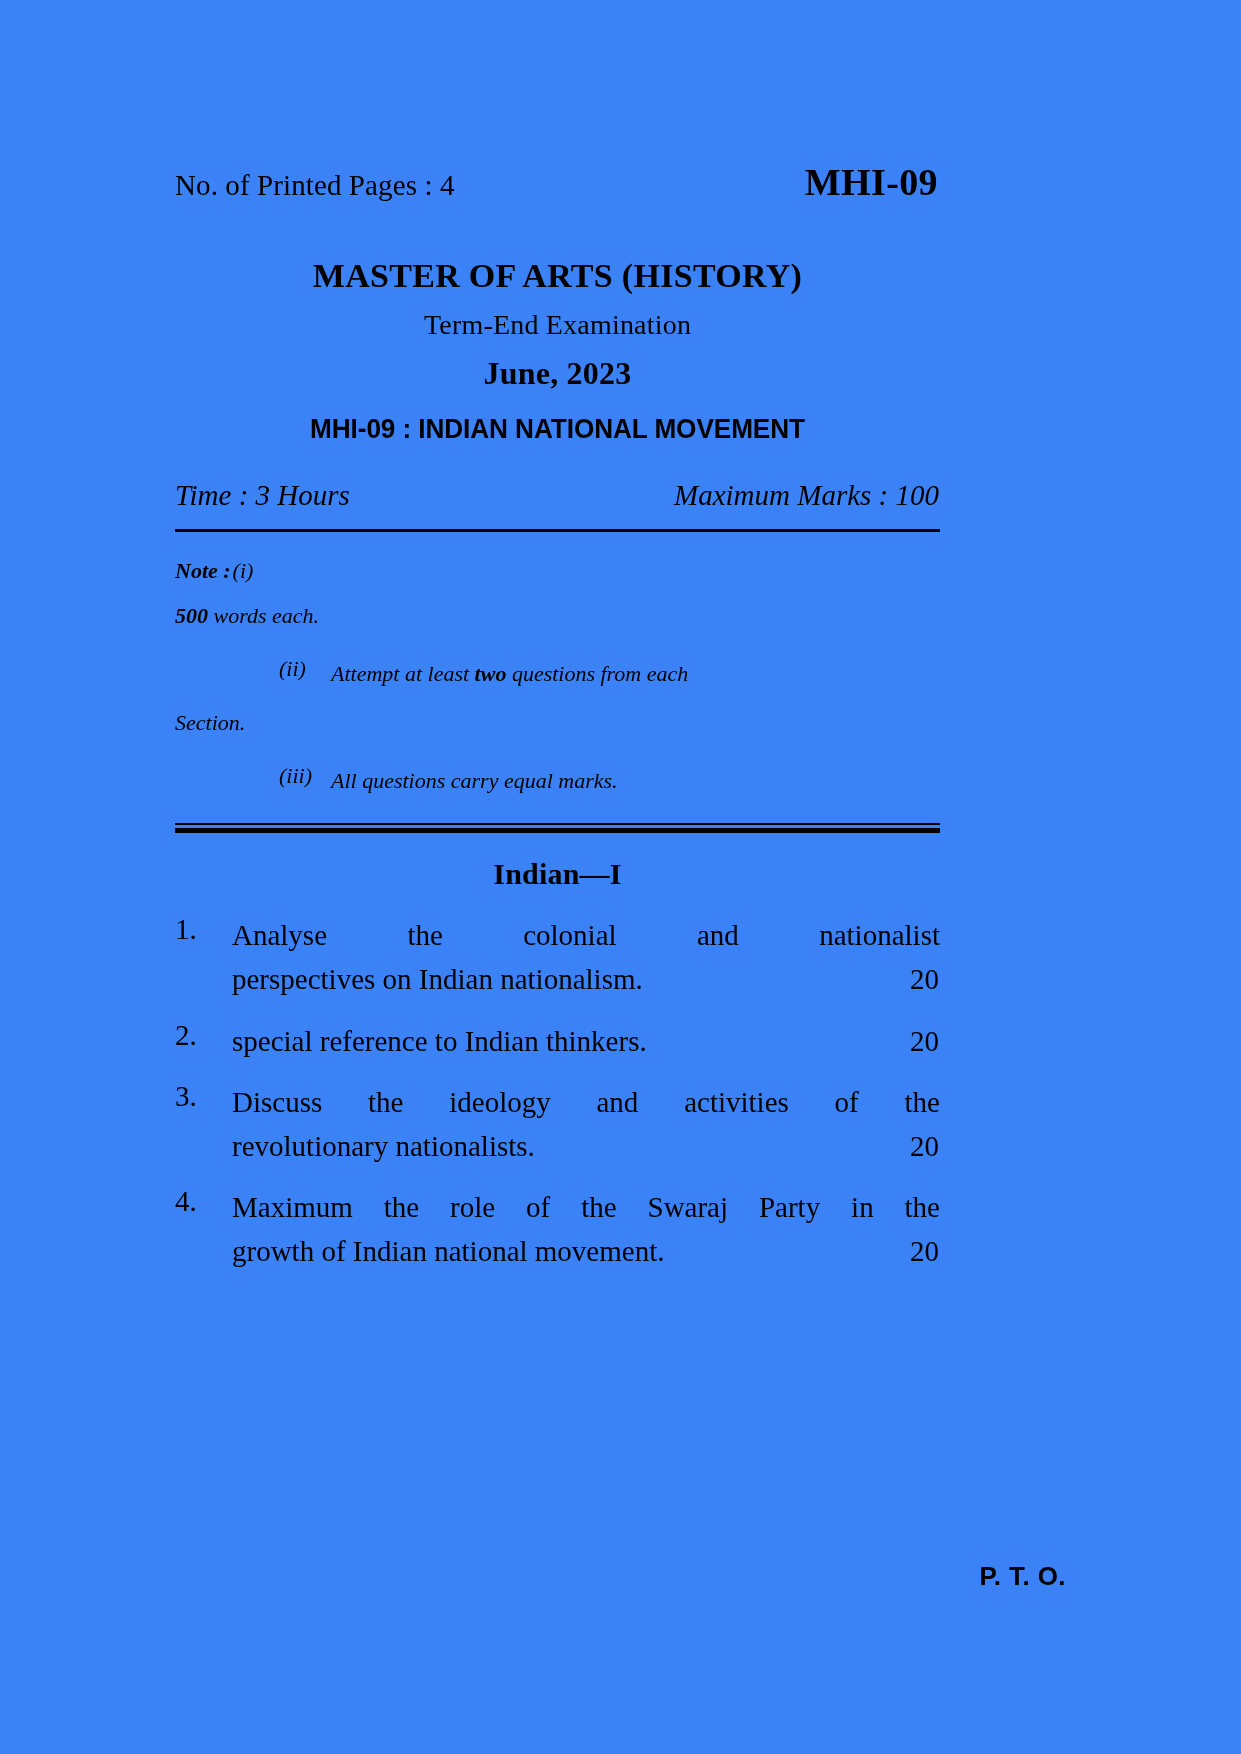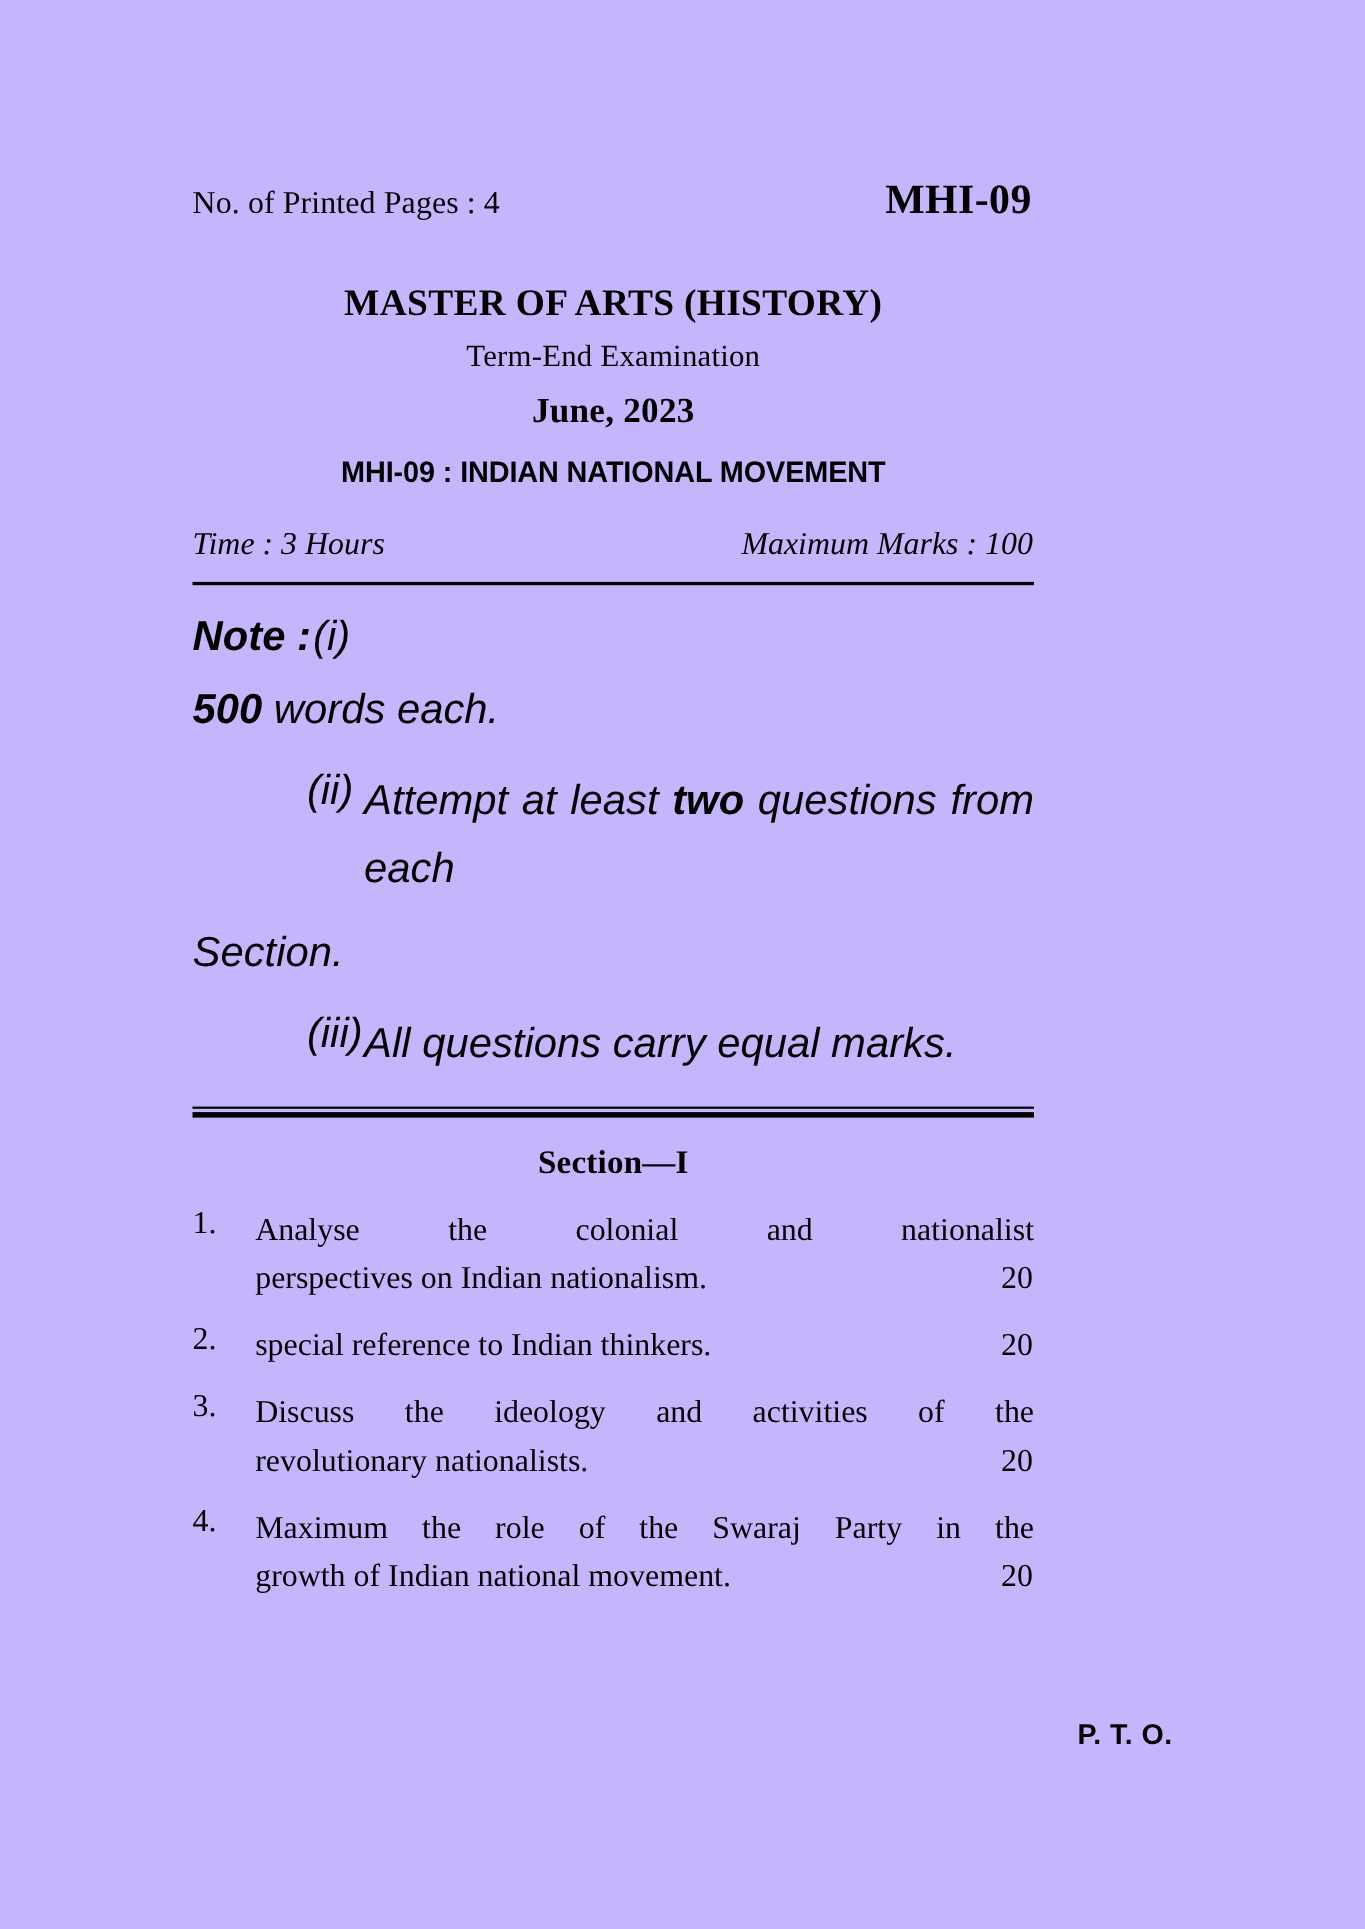--- a/index.html
+++ b/index.html
@@ -11,21 +11,21 @@
     width: 1241px;
     height: 1754px;
     font-family: "Liberation Serif", serif;
     color: #000000;
     -webkit-font-smoothing: antialiased;
   }
   .page {
     position: relative;
     width: 1241px;
     height: 1754px;
-    background: #c4b5fd;
+    background: #3b82f6;
     box-sizing: border-box;
     overflow: hidden;
   }
   .content {
     position: absolute;
     left: 175px;
     top: 160px;
     width: 765px;
   }
 
@@ -118,23 +118,23 @@
   }
   .rule-double .thick {
     border-top: 5px solid #000;
     height: 0;
     margin-top: 3px;
   }
 
   
   .note-block {
     margin-top: 26px;
-    font-family: Liberation Sans, sans-serif;
-    font-style: italic;
-    font-size: 38px;
+    font-family: Liberation Serif, serif;
+    font-style: italic;
+    font-size: 22px;
   }
   .note-row {
     display: flex;
     align-items: flex-start;
     margin-bottom: 14px;
   }
   .note-label {
     font-weight: bold;
     font-style: italic;
     white-space: nowrap;
@@ -275,21 +275,21 @@
         <span class="note-text">All questions carry equal marks.</span>
       </div>
 
     </div>
 
     <div class="rule-double">
       <div class="thin"></div>
       <div class="thick"></div>
     </div>
 
-    <div class="section-head">Section—I</div>
+    <div class="section-head">Indian—I</div>
 
     <div class="questions">
 
       <div class="q-row">
         <div class="q-num">1.</div>
         <div class="q-body">
           <div class="q-line-first">Analyse the colonial and nationalist</div>
           <div class="q-line-last">
             <span class="q-tail">perspectives on Indian nationalism.</span>
             <span class="q-marks">20</span>

